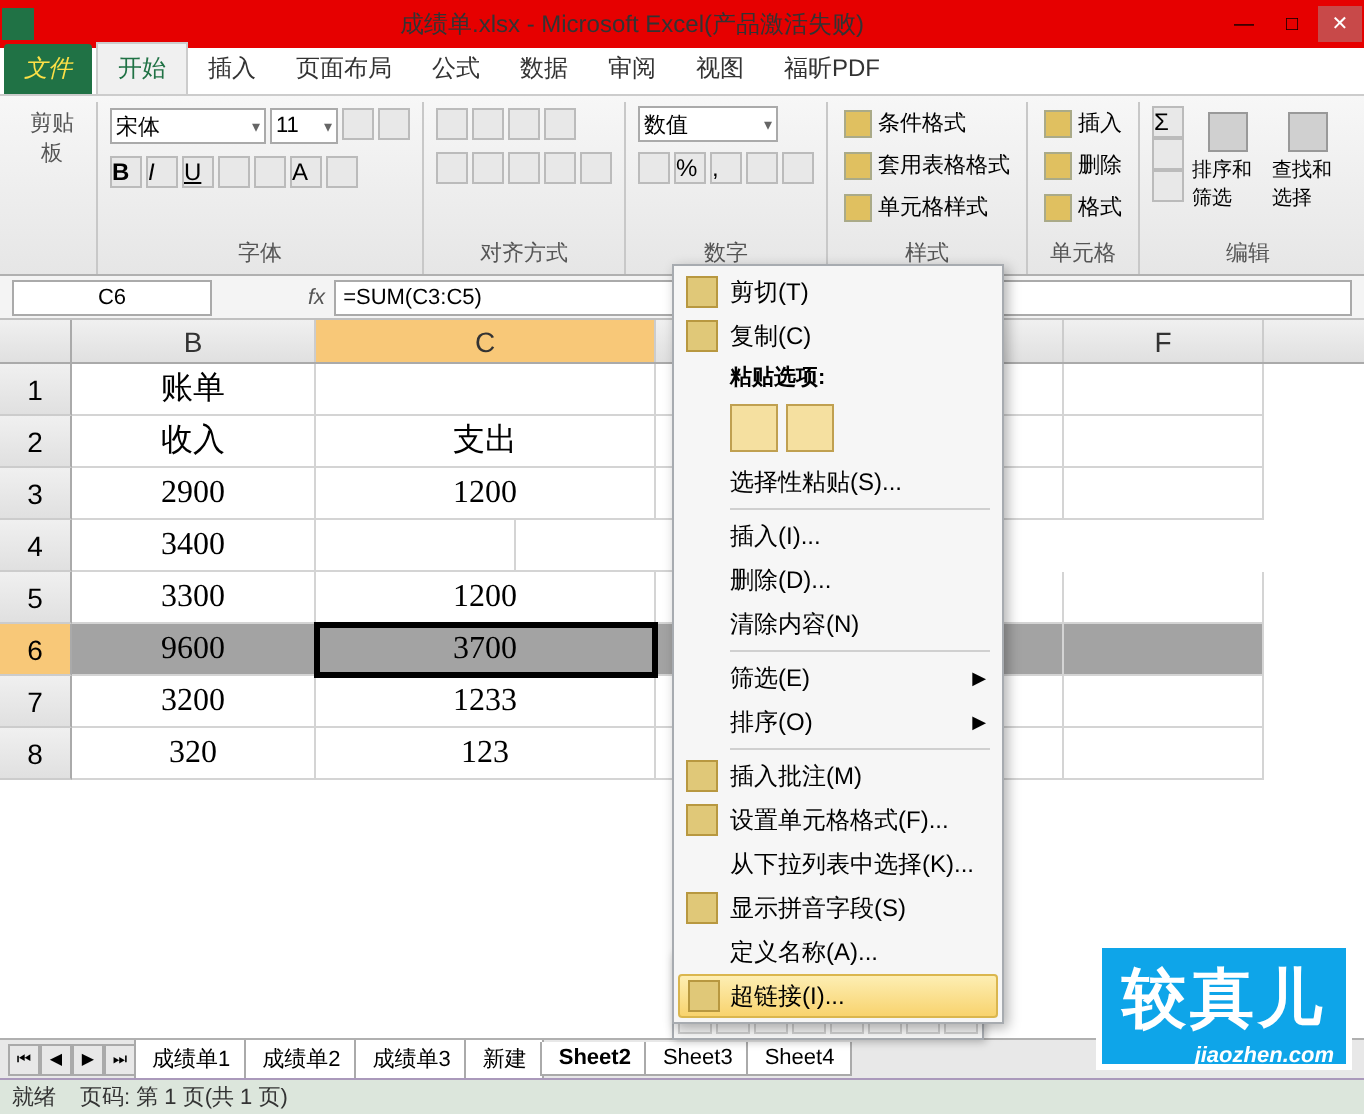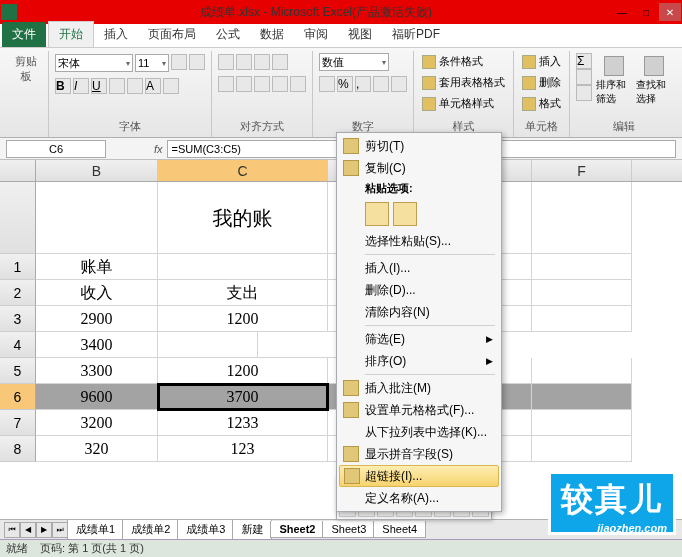--- a/index.html
+++ b/index.html
@@ -7,21 +7,21 @@
 
 .titlebar { height: 24px; background: #e60000; display: flex; align-items: center; padding: 0 1px; }
 .title-icon { width: 16px; height: 16px; background: #207245; margin-right: 4px; }
 .title-text { flex: 1; text-align: center; color: #333; font-size: 12px; }
 .win-btns { display: flex; gap: 2px; }
 .win-btn { width: 22px; height: 18px; display: flex; align-items: center; justify-content: center; font-size: 10px; }
 .win-btn.close { background: #c84949; color: #fff; }
 
 .ribbon-tabs { height: 24px; background: #fff; display: flex; align-items: flex-end; border-bottom: 1px solid #ccc; }
 .tab { padding: 4px 10px; font-size: 12px; color: #333; cursor: pointer; }
-.tab.file { background: #207245; color: #ffffff; border-radius: 2px 2px 0 0; margin: 2px 2px 0 2px; }
+.tab.file { background: #207245; color: #fde047; border-radius: 2px 2px 0 0; margin: 2px 2px 0 2px; font-style: italic; }
 .tab.active { background: #f0f0f0; border: 1px solid #ccc; border-bottom: none; color: #207245; }
 
 .ribbon { height: 90px; background: linear-gradient(#f7f7f7,#e6e6e6); border-bottom: 1px solid #b0b0b0; display: flex; padding: 3px 4px 0; }
 .group { border-right: 1px solid #c8c8c8; padding: 2px 6px; display: flex; flex-direction: column; }
 .group-body { flex: 1; display: flex; gap: 4px; align-items: flex-start; }
 .group-label { text-align: center; font-size: 11px; color: #555; padding: 1px 0; }
 .big-btn { width: 36px; height: 56px; display: flex; flex-direction: column; align-items: center; justify-content: center; gap: 2px; }
 .icon-box { width: 20px; height: 20px; background: #d0d0d0; border: 1px solid #999; }
 .small-row { display: flex; gap: 2px; margin: 1px 0; }
 .sm { width: 16px; height: 16px; background: #e8e8e8; border: 1px solid #bbb; }
@@ -237,28 +237,20 @@
 <div class="sheet">
   <div class="col-headers">
     <div class="corner"></div>
     <div class="ch cB">B</div>
     <div class="ch cC sel">C</div>
     <div class="ch cD">D</div>
     <div class="ch cE">E</div>
     <div class="ch cF">F</div>
   </div>
   <div class="rows">
-    <div class="row big">
-      <div class="rh"></div>
-      <div class="cell cB"></div>
-      <div class="cell cC" style="line-height:72px;font-size:20px">我的账</div>
-      <div class="cell cD"></div>
-      <div class="cell cE"></div>
-      <div class="cell cF"></div>
-    </div>
     <div class="row">
       <div class="rh">1</div>
       <div class="cell cB">账单</div>
       <div class="cell cC"></div>
       <div class="cell cD"></div>
       <div class="cell cE"></div>
       <div class="cell cF"></div>
     </div>
     <div class="row">
       <div class="rh">2</div>
@@ -363,26 +355,26 @@
       <span class="cm-icon"></span>
       <span>设置单元格格式(F)...</span>
     </div>
   <div class="cm-item">
       <span>从下拉列表中选择(K)...</span>
     </div>
   <div class="cm-item">
       <span class="cm-icon"></span>
       <span>显示拼音字段(S)</span>
     </div>
+  <div class="cm-item">
+      <span>定义名称(A)...</span>
+    </div>
   <div class="cm-item hover">
       <span class="cm-icon"></span>
       <span>超链接(I)...</span>
-    </div>
-  <div class="cm-item">
-      <span>定义名称(A)...</span>
     </div>
 </div>
 
 <div class="mini-toolbar">
   <div class="mt-row">
     <div class="mt-combo" style="width:54px">
         <span>宋体</span>
       </div>
     <div class="mt-combo" style="width:28px">
         <span>11</span>

